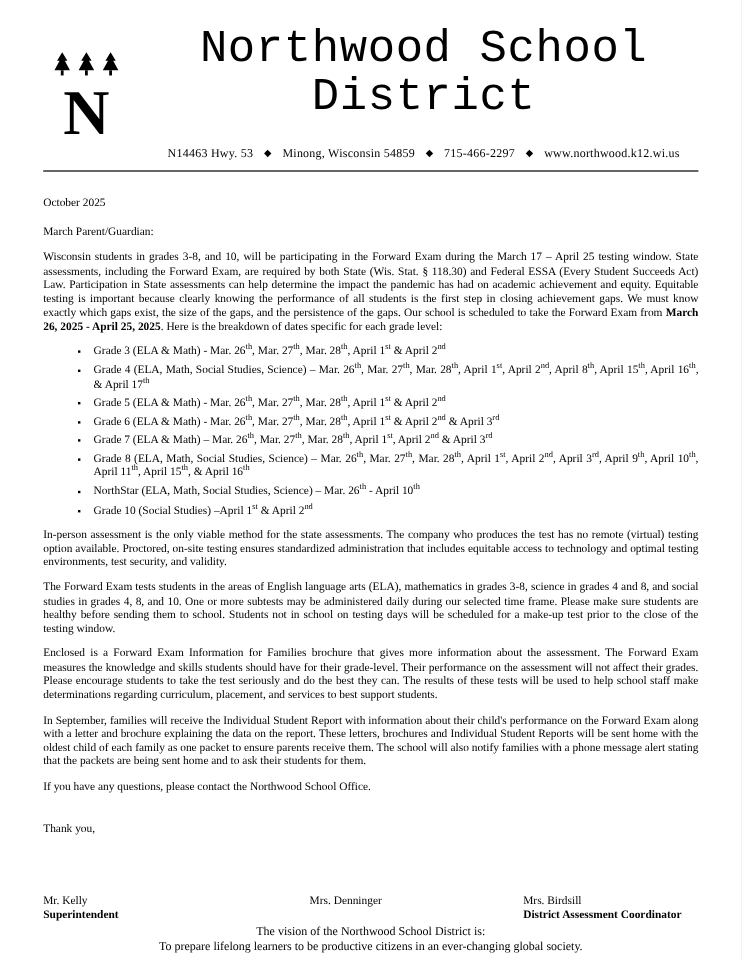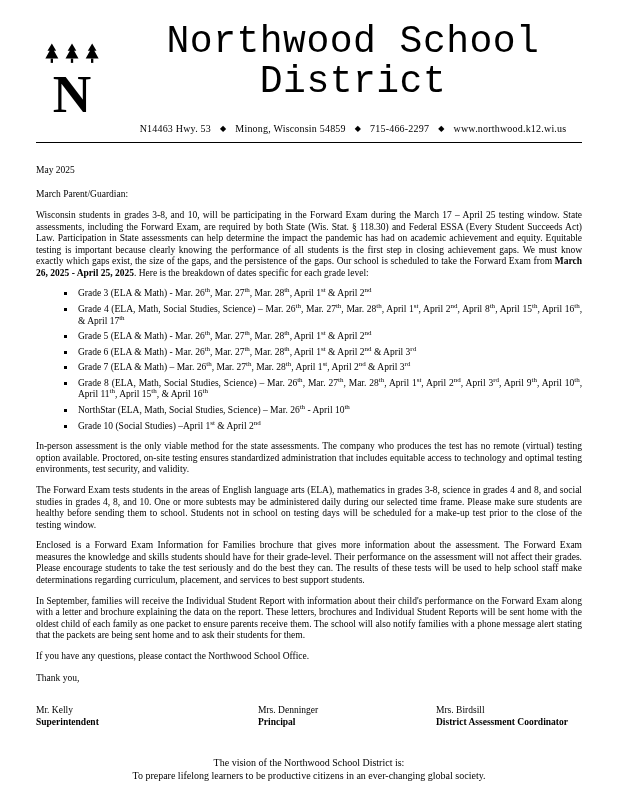--- a/index.html
+++ b/index.html
@@ -24,24 +24,24 @@
   
   .body-copy { font-size: 9.5px; line-height: 1.22; }
   .date { margin-top: 22px; }
   .salutation { margin-top: 13px; }
   p.para { margin: 9px 0 0 0; text-align: justify; }
   sup { font-size: 7px; line-height: 0; }
 
   ul.schedule { margin: 9px 0 0 0; padding-left: 40px; list-style: square; }
   ul.schedule li { margin: 4px 0; padding-left: 2px; text-align: justify; font-family: Liberation Serif, serif; }
 
-  .closing { margin-top: 11px; }
+  .closing { margin-top: 24px; }
 
   
-  .signatures { display: grid; grid-template-columns: 222px 178px 1fr; margin-top: 20px; font-size: 9.5px; line-height: 1.25; }
+  .signatures { display: grid; grid-template-columns: 222px 178px 1fr; margin-top: 48px; font-size: 9.5px; line-height: 1.25; }
   .sig-name { margin: 0; }
   .sig-title { margin: 0; font-weight: bold; }
 
   
   .vision { margin-top: auto; text-align: center; font-size: 10px; line-height: 1.3; padding-bottom: 2px; }
 </style>
 </head>
 <body>
 
 <div class="page">
@@ -62,21 +62,21 @@
     </svg>
     <div class="head-text">
       <h1 class="district-name">Northwood School District</h1>
       <div class="address-line">
         <span>N14463 Hwy. 53</span><span class="sep">◆</span><span>Minong, Wisconsin 54859</span><span class="sep">◆</span><span>715-466-2297</span><span class="sep">◆</span><span>www.northwood.k12.wi.us</span>
       </div>
     </div>
   </div>
 
   <div class="body-copy">
-    <div class="date">May 2025</div>
+    <div class="date">October 2025</div>
     <div class="salutation">March Parent/Guardian:</div>
 
     <p class="para">Wisconsin students in grades 3-8, and 10, will be participating in the Forward Exam during the March 17 – April 25 testing window. State assessments, including the Forward Exam, are required by both State (Wis. Stat. § 118.30) and Federal ESSA (Every Student Succeeds Act) Law. Participation in State assessments can help determine the impact the pandemic has had on academic achievement and equity. Equitable testing is important because clearly knowing the performance of all students is the first step in closing achievement gaps. We must know exactly which gaps exist, the size of the gaps, and the persistence of the gaps. Our school is scheduled to take the Forward Exam from <strong>March 26, 2025 - April 25, 2025</strong>.  Here is the breakdown of dates specific for each grade level:</p>
 
     <ul class="schedule">
       <li>Grade 3 (ELA &amp; Math) - Mar. 26<sup>th</sup>, Mar. 27<sup>th</sup>, Mar. 28<sup>th</sup>, April 1<sup>st</sup> &amp; April 2<sup>nd</sup></li>
       <li>Grade 4  (ELA, Math, Social Studies, Science) – Mar. 26<sup>th</sup>, Mar. 27<sup>th</sup>, Mar. 28<sup>th</sup>, April 1<sup>st</sup>, April 2<sup>nd</sup>, April 8<sup>th</sup>, April 15<sup>th</sup>, April 16<sup>th</sup>, &amp; April 17<sup>th</sup></li>
       <li>Grade 5 (ELA &amp; Math) - Mar. 26<sup>th</sup>, Mar. 27<sup>th</sup>, Mar. 28<sup>th</sup>, April 1<sup>st</sup> &amp; April 2<sup>nd</sup></li>
       <li>Grade 6 (ELA &amp; Math) - Mar. 26<sup>th</sup>, Mar. 27<sup>th</sup>, Mar. 28<sup>th</sup>, April 1<sup>st</sup> &amp; April 2<sup>nd</sup> &amp; April 3<sup>rd</sup></li>
       <li>Grade 7 (ELA &amp; Math) – Mar. 26<sup>th</sup>, Mar. 27<sup>th</sup>, Mar. 28<sup>th</sup>, April 1<sup>st</sup>, April 2<sup>nd</sup> &amp; April 3<sup>rd</sup></li>
@@ -93,21 +93,20 @@
 
     <div class="closing">Thank you,</div>
 
     <div class="signatures">
       <div>
         <p class="sig-name">Mr. Kelly</p>
         <p class="sig-title">Superintendent</p>
       </div>
       <div>
         <p class="sig-name">Mrs. Denninger</p>
-        <p class="sig-title">Principal</p>
       </div>
       <div>
         <p class="sig-name">Mrs. Birdsill</p>
         <p class="sig-title">District Assessment Coordinator</p>
       </div>
     </div>
   </div>
 
   <div class="vision">
     <div>The vision of the Northwood School District is:</div>

